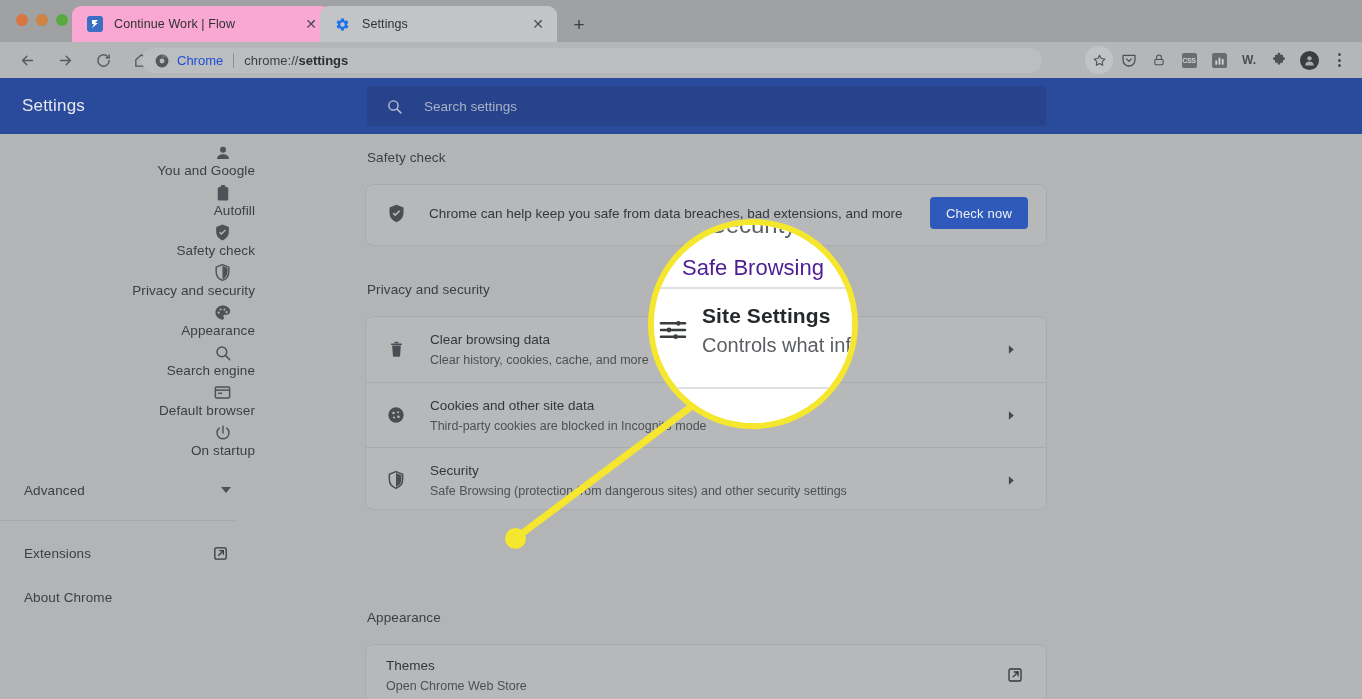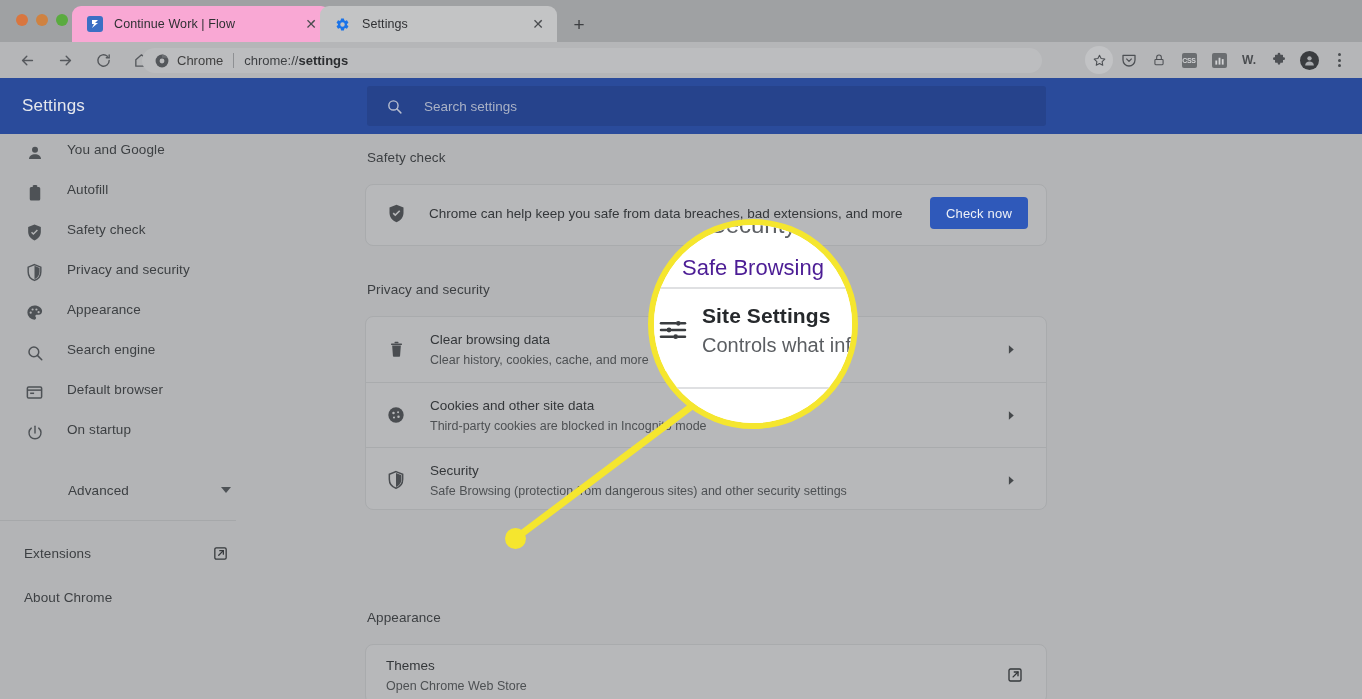--- a/index.html
+++ b/index.html
@@ -86,21 +86,21 @@
     border-radius: 13px;
     background: #bcbdbf;
     display: flex; align-items: center;
     padding: 0 12px;
   }
   .omni-chrome-icon {
     width: 15px; height: 15px; flex: 0 0 15px; margin-right: 8px;
     display: flex; align-items: center; justify-content: center;
   }
   .omni-label {
-    font-size: 13px; color: #404040;
+    font-size: 13px; color: #1d4ed8;
     white-space: nowrap;
   }
   .omni-sep {
     width: 1px; height: 15px; background: #8e9093;
     margin: 0 10px;
   }
   .omni-url {
     font-size: 13px; color: #3e4043; white-space: nowrap;
   }
   .omni-url b { font-weight: 700; color: #2c2e31; }
@@ -163,38 +163,38 @@
     width: 1362px; height: 565px;
     background: #b3b4b6;
   }
 
   
   .sidebar {
     position: absolute; top: 134px; left: 0;
     width: 255px; height: 565px;
   }
   .nav-item {
-    display: flex; align-items: flex-start;
-    height: 40px; padding-left: 24px;
+    display: flex; align-items: flex-end;
+    height: 40px; padding-left: 40px; flex-direction: column;
   }
   .nav-icon {
     width: 21px; height: 21px; flex: 0 0 21px;
     display: flex; align-items: center; justify-content: center;
     color: #4e5256;
     margin-right: 22px;
   }
   .nav-label {
     font-size: 13.5px; color: #3d4043; letter-spacing: .1px;
   }
   .nav-advanced {
     display: flex; align-items: center;
     height: 40px; padding-left: 24px; padding-right: 24px;
     width: 255px;
   }
-  .nav-advanced .nav-label { flex: 1 1 auto; margin-left: 44px; }
+  .nav-advanced .nav-label { flex: 1 1 auto; }
   .caret {
     width: 0; height: 0;
     border-left: 5px solid transparent;
     border-right: 5px solid transparent;
     border-top: 6px solid #4e5256;
   }
   .nav-sep {
     height: 1px; background: #a6a8aa;
     margin: 10px 0 10px 0; width: 236px;
   }

